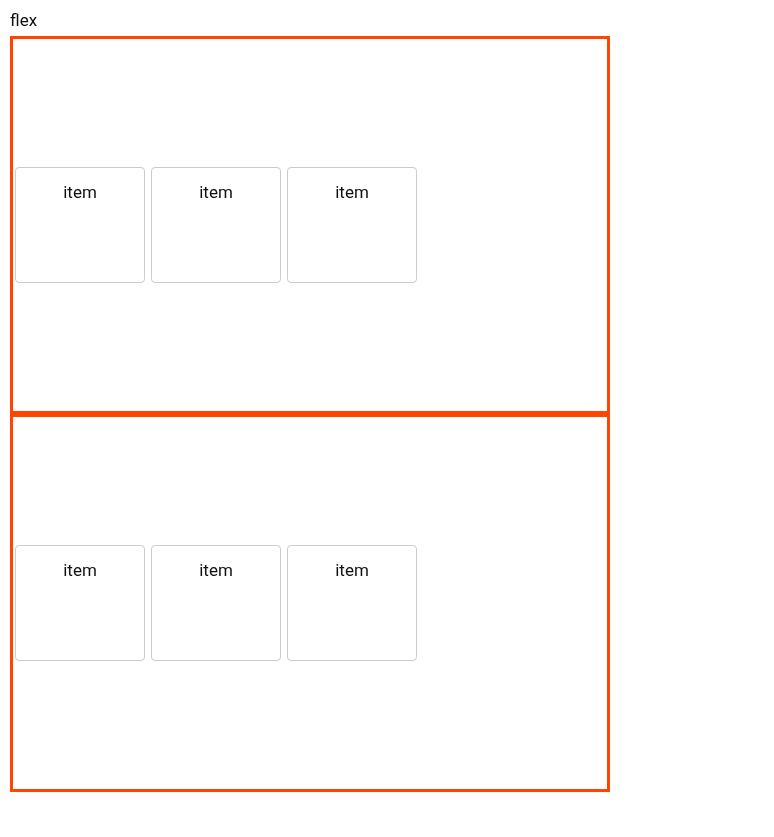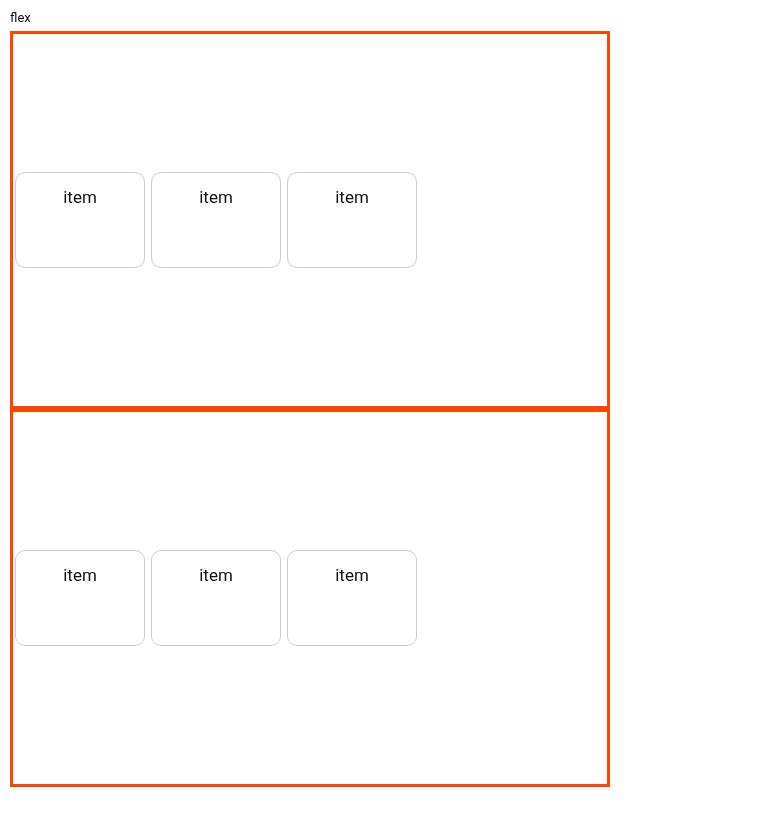--- a/index.html
+++ b/index.html
@@ -7,43 +7,43 @@
       margin: 0;
       padding: 0;
     }
     body {
       font-family: -apple-system, BlinkMacSystemFont, "Segoe UI", Roboto, Helvetica, Arial, sans-serif;
       background: #ffffff;
       padding: 10px;
       width: 774px;
     }
     .page-label {
-      font-size: 13px;
+      font-size: 17px;
       color: #111;
       margin-bottom: 6px;
       margin-left: 0;
     }
     .container {
       width: 600px;
       height: 378px;
       border: 3px solid #ff4500;
       display: flex;
       align-items: center;
       justify-content: flex-start;
       padding-left: 2px;
       gap: 6px;
     }
     .container + .container {
       margin-top: 0;
     }
     .item {
       width: 130px;
-      height: 96px;
+      height: 116px;
       border: 1px solid #cccccc;
-      border-radius: 10px;
+      border-radius: 4px;
       background: #ffffff;
       text-align: center;
       padding-top: 14px;
       font-size: 17px;
       color: #111;
     }
   </style>
 </head>
 <body>
 

